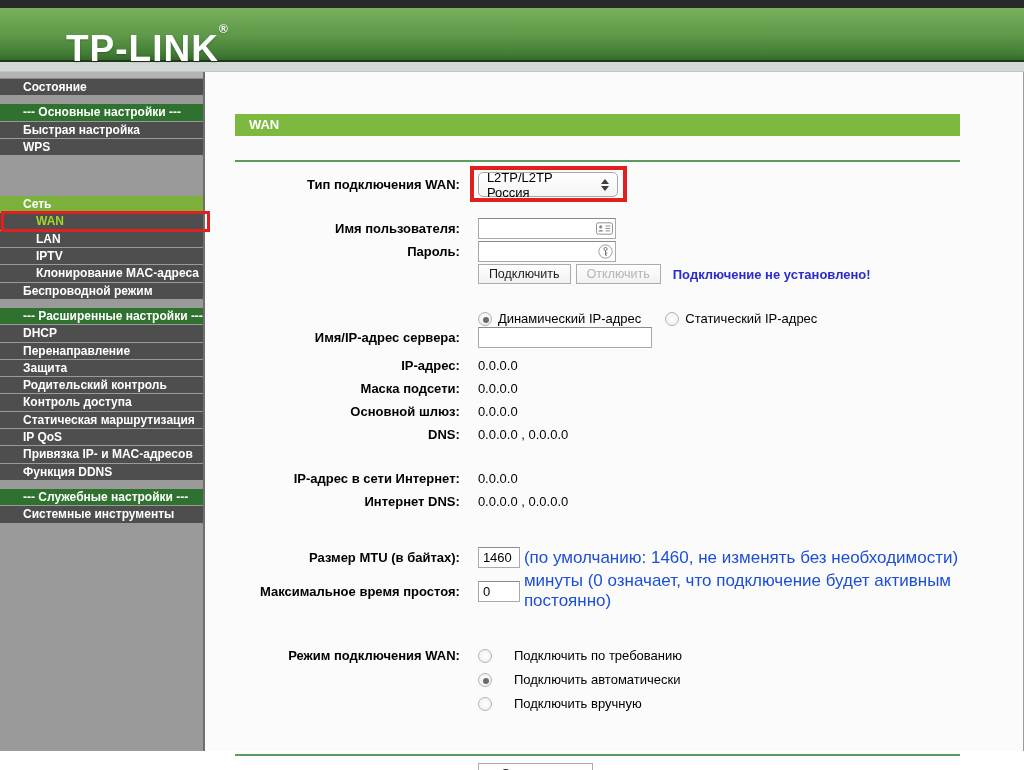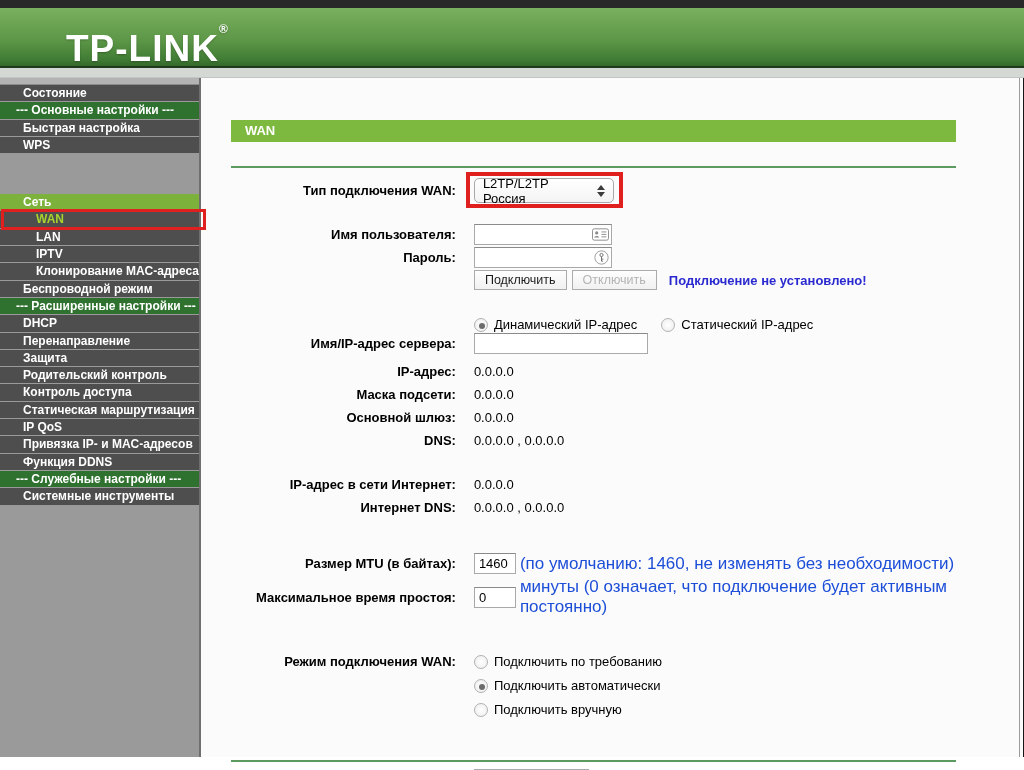--- a/index.html
+++ b/index.html
@@ -1,38 +1,38 @@
 <!DOCTYPE html>
 <html><head>
 <meta charset="utf-8">
 <style>
   * { margin:0; padding:0; box-sizing:border-box; }
   html,body { width:1024px; height:770px; overflow:hidden; background:#fff;
               font-family:"Liberation Sans","DejaVu Sans",sans-serif; }
 
   
   .top-strip { height:8px; background:#282828; }
-  .header { height:60px; background:linear-gradient(#79b05e 0%, #5d9747 55%, #417d35 88%, #35682a 100%);
+  .header { height:54px; background:linear-gradient(#79b05e 0%, #5d9747 55%, #417d35 88%, #35682a 100%);
             border-bottom:2px solid #1f3a1a; position:relative; }
   .logo { position:absolute; left:66px; top:14px; color:#fff; font-size:37px; font-weight:bold;
           letter-spacing:1px; text-shadow:0 1px 2px rgba(0,0,0,.25); }
   .logo sup { font-size:12px; vertical-align:28px; }
   .gray-band { height:10px; background:#d5d9d5; border-bottom:1px solid #c2c6c2; }
 
   
   .content-wrap { display:flex; height:679px; }
 
   
   .sidebar { width:224px; background:#9a9a9a; border-right:2px solid #6e6e6e; position:relative; }
   .sidebar-top-strip { height:7px; background:#b3b3b3; border-bottom:1px solid #8a8a8a; }
   .menu { position:relative; }
   .mi { height:17.3px; line-height:17.3px; background:#4e4e4e; border-bottom:1px solid #9a9a9a;
         color:#fff; font-weight:bold; font-size:12px; padding-left:23px; position:relative;
         white-space:nowrap; cursor:pointer; }
-  .mi.section { background:#2f722f; padding-left:16px; }
+  .mi.section { background:#2f722f; padding-left:23px;margin-top:8px; }
   .mi.active-parent { background:#7cb23c;margin-top:40px; }
   .mi.subitem { padding-left:36px; }
   .mi.active-sub { padding-left:36px; color:#a6d32d; }
   .red-box-wan { position:absolute; left:1px; right:-7px; top:-2px; bottom:-2px;
                  border:3px solid #e01f1f; pointer-events:none; z-index:5; }
 
   
   .right-strip { width:12px; background:#fbfbfb; border-left:1px solid #9a9a9a; position:relative; }
   .right-strip .black-line { position:absolute; left:3px; top:0; bottom:0; width:2px; background:#161616; }
 
@@ -80,21 +80,21 @@
   .status-blue { font-size:13px; font-weight:bold; color:#2a2ad0; margin-left:12px; }
 
   
   .radio { width:14px; height:14px; border-radius:50%; border:1px solid #b2b2b2;
            background:radial-gradient(#ffffff,#ececec); display:inline-block; position:relative;
            vertical-align:-3px; cursor:pointer; flex-shrink:0; }
   .radio.on::after { content:""; position:absolute; left:4px; top:4px; width:6px; height:6px;
                      border-radius:50%; background:#6b6b6b; }
   .radio-lbl { font-size:13px; margin-left:6px; cursor:pointer; }
   .radio-pair { display:flex; align-items:center; }
-  .mode-row { display:flex; align-items:center; margin-bottom:9px; }
+  .mode-row { display:flex; align-items:center; margin-bottom:9px;gap:16px; }
 
   
   .mt-sel { margin-top:10px;align-items:center; }      
   .mt-user { margin-top:21px; }
   .mt-pass { margin-top:2px; }
   .mt-btns { margin-top:2px; }
   .mt-ipmode { margin-top:27px; }
   .mt-server { margin-top:1px; }
   .mt-iprow { margin-top:3px; height:20px; }
   .mt-gap { margin-top:24px; }

